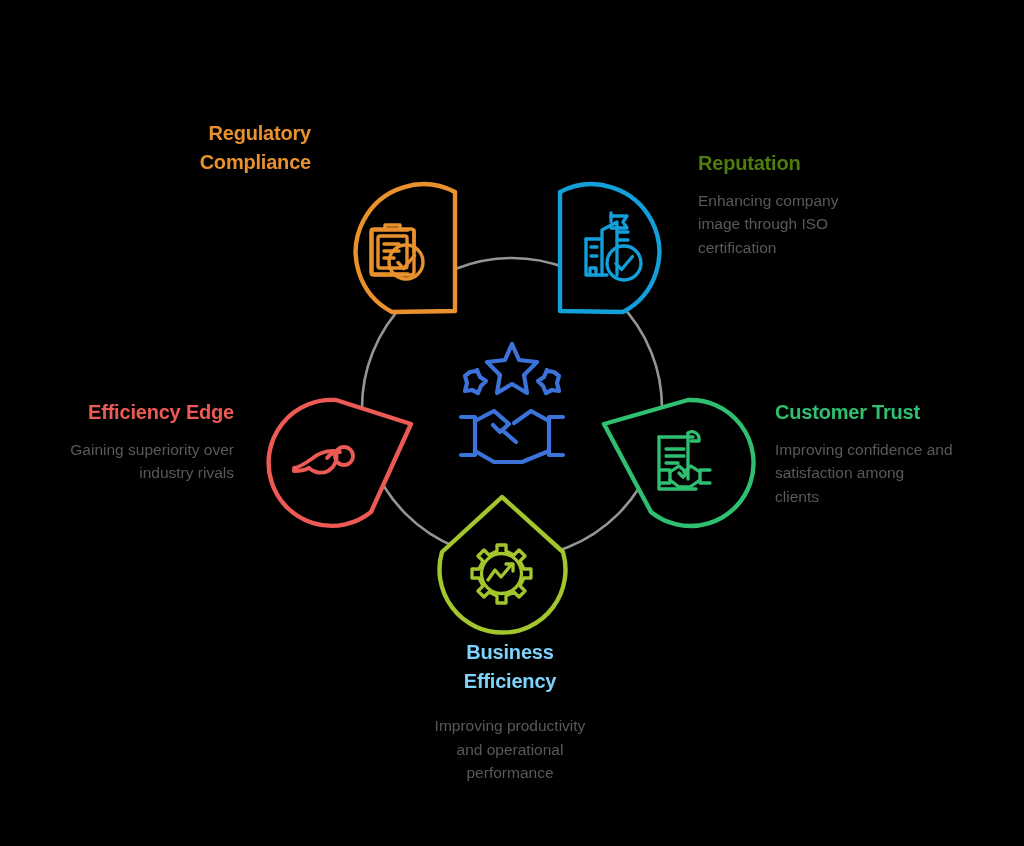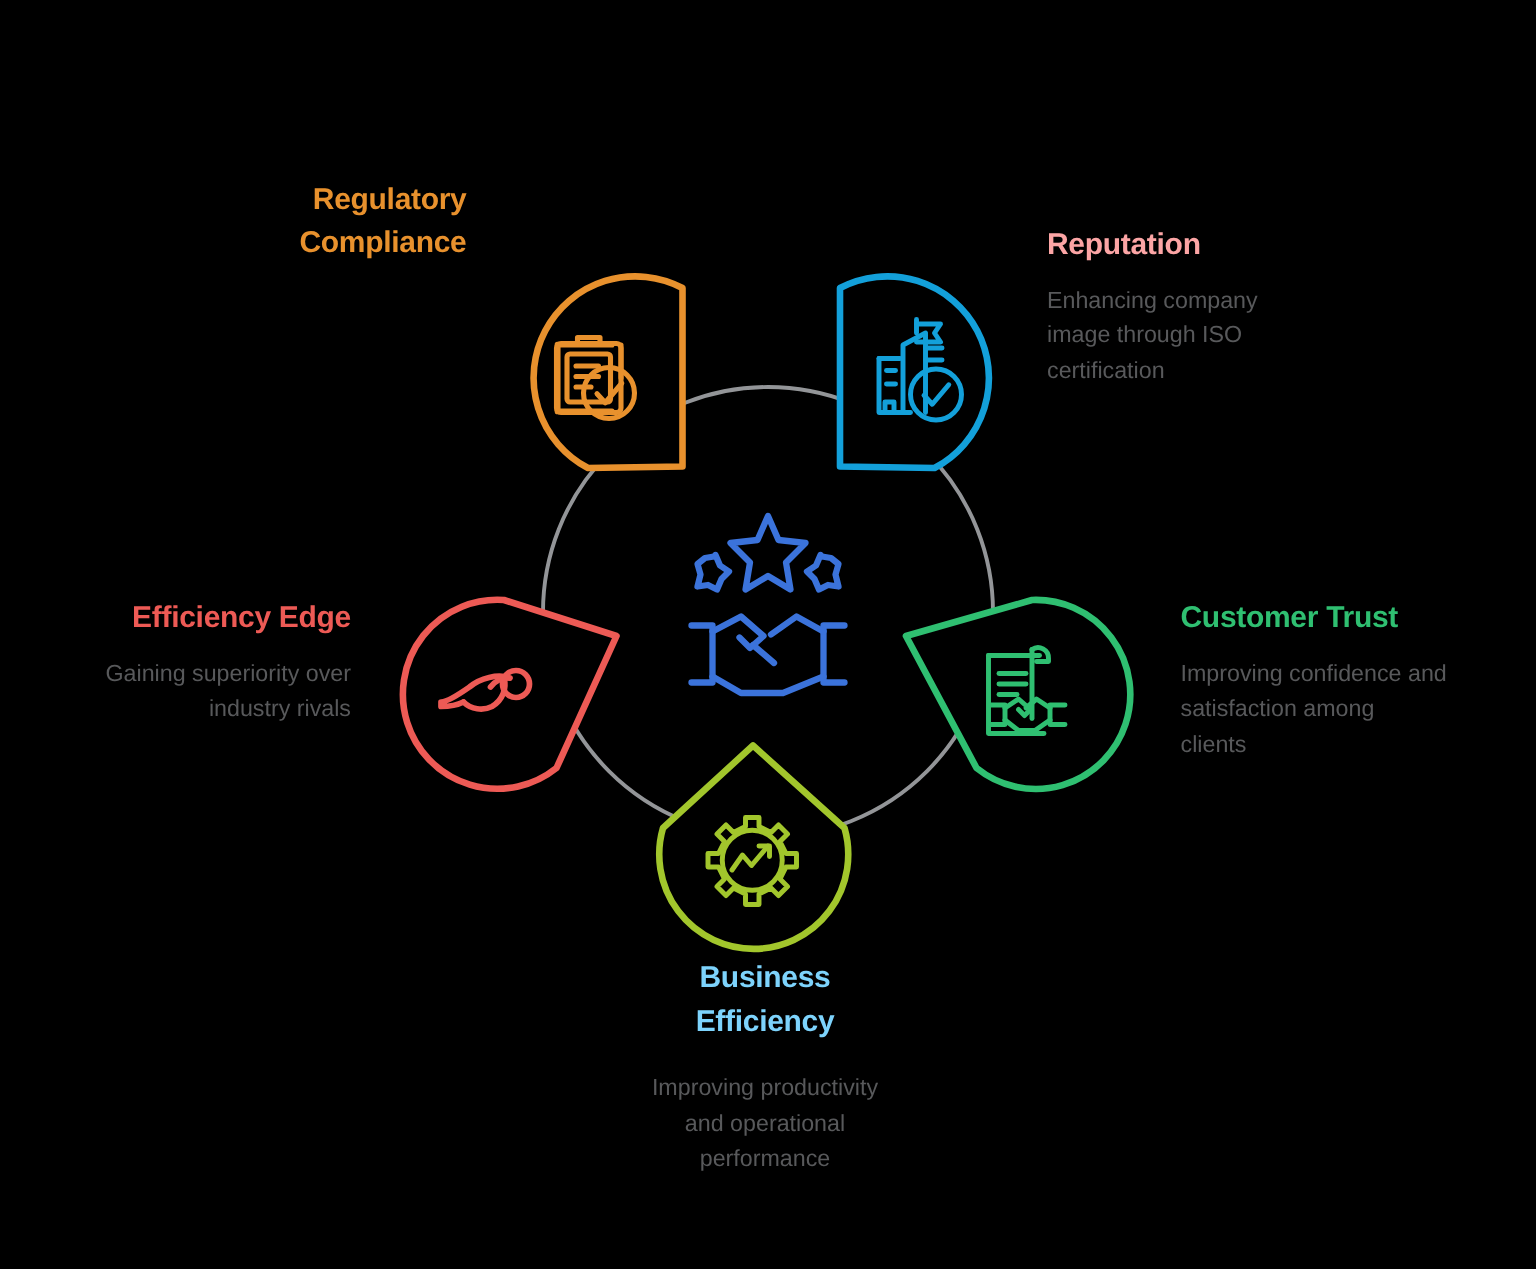--- a/index.html
+++ b/index.html
@@ -68,21 +68,20 @@
     top: 398px;
     width: 216px;
     text-align: right;
   }
   
   #txt-customer {
     left: 775px;
     top: 398px;
     width: 230px;
     text-align: left;
-    margin-left: 12px;
   }
   
   #txt-business {
     left: 385px;
     top: 638px;
     width: 250px;
     text-align: center;
   }
   #txt-business .node-title { margin-bottom: 18px; }
 </style>
@@ -233,21 +232,21 @@
       </g>
     </g>
   </svg>
 
   <div class="node-text" id="txt-regulatory">
     <div class="node-title" style="color:#E8912D">Regulatory
 Compliance</div>
   </div>
 
   <div class="node-text" id="txt-reputation">
-    <div class="node-title" style="color:#fca5a5">Reputation</div>
+    <div class="node-title" style="color:#4d7c0f">Reputation</div>
     <div class="node-desc">Enhancing company
 image through ISO
 certification</div>
   </div>
 
   <div class="node-text" id="txt-customer">
     <div class="node-title" style="color:#2FBF71">Customer Trust</div>
     <div class="node-desc">Improving confidence and
 satisfaction among
 clients</div>

